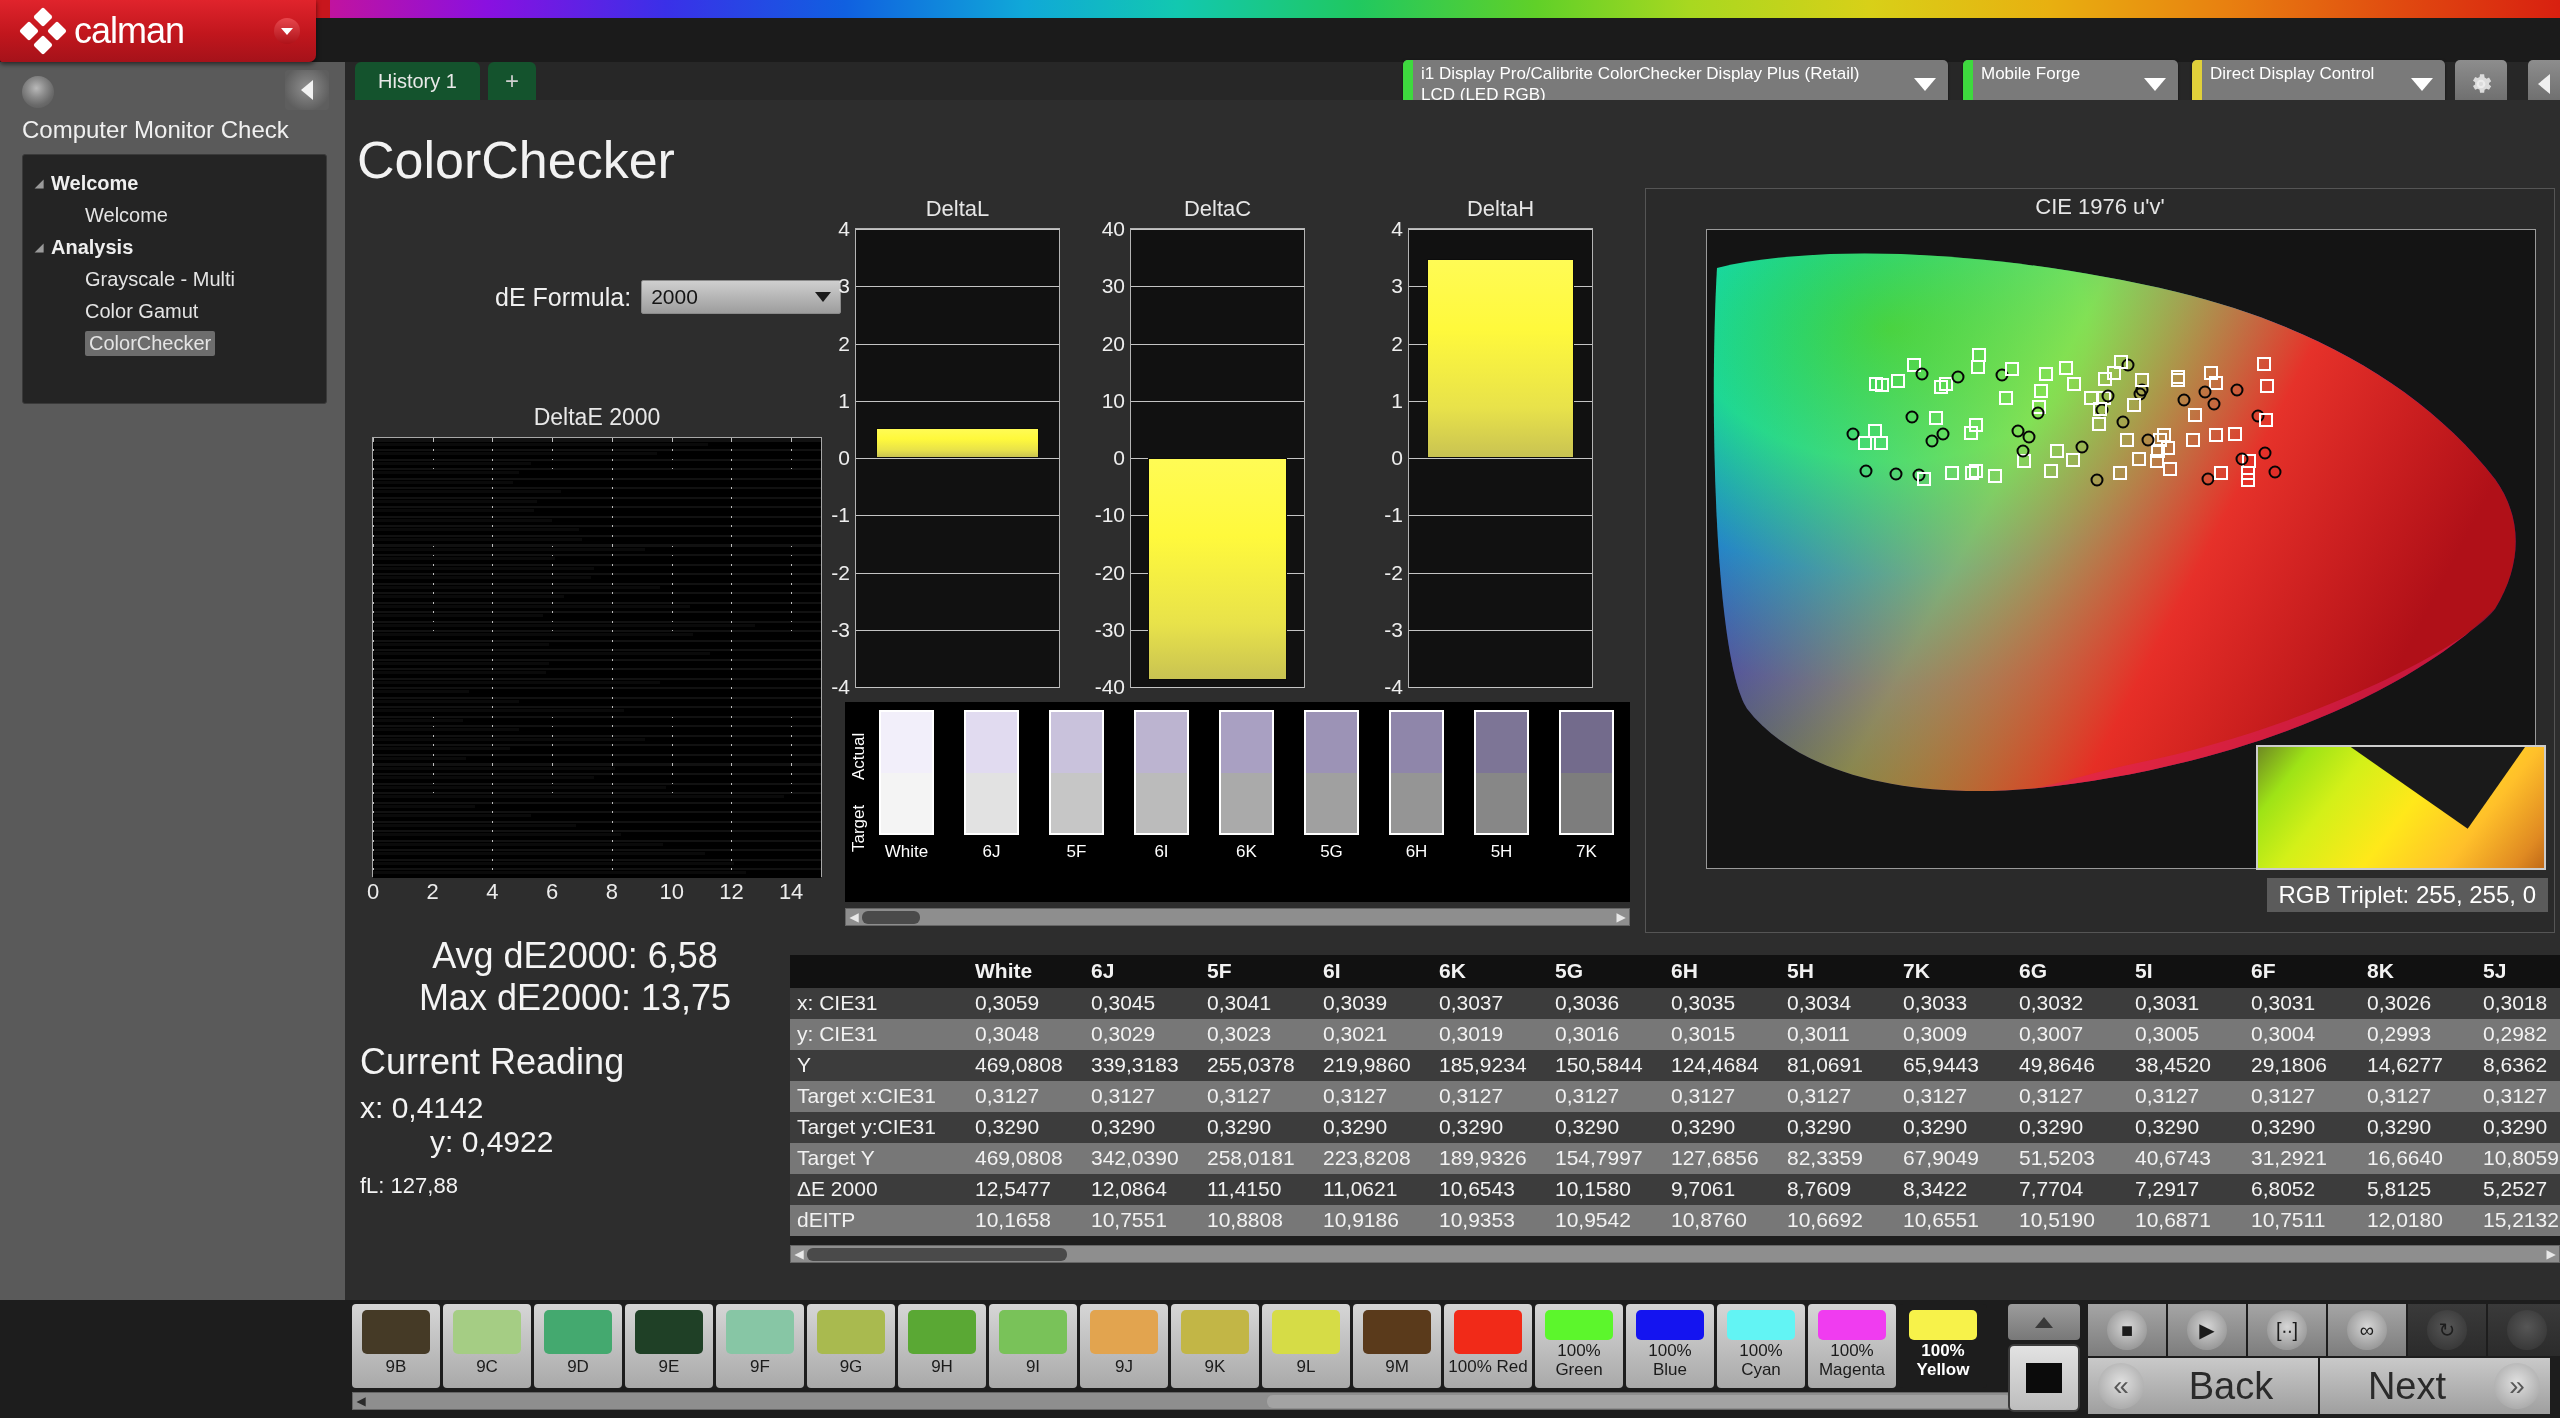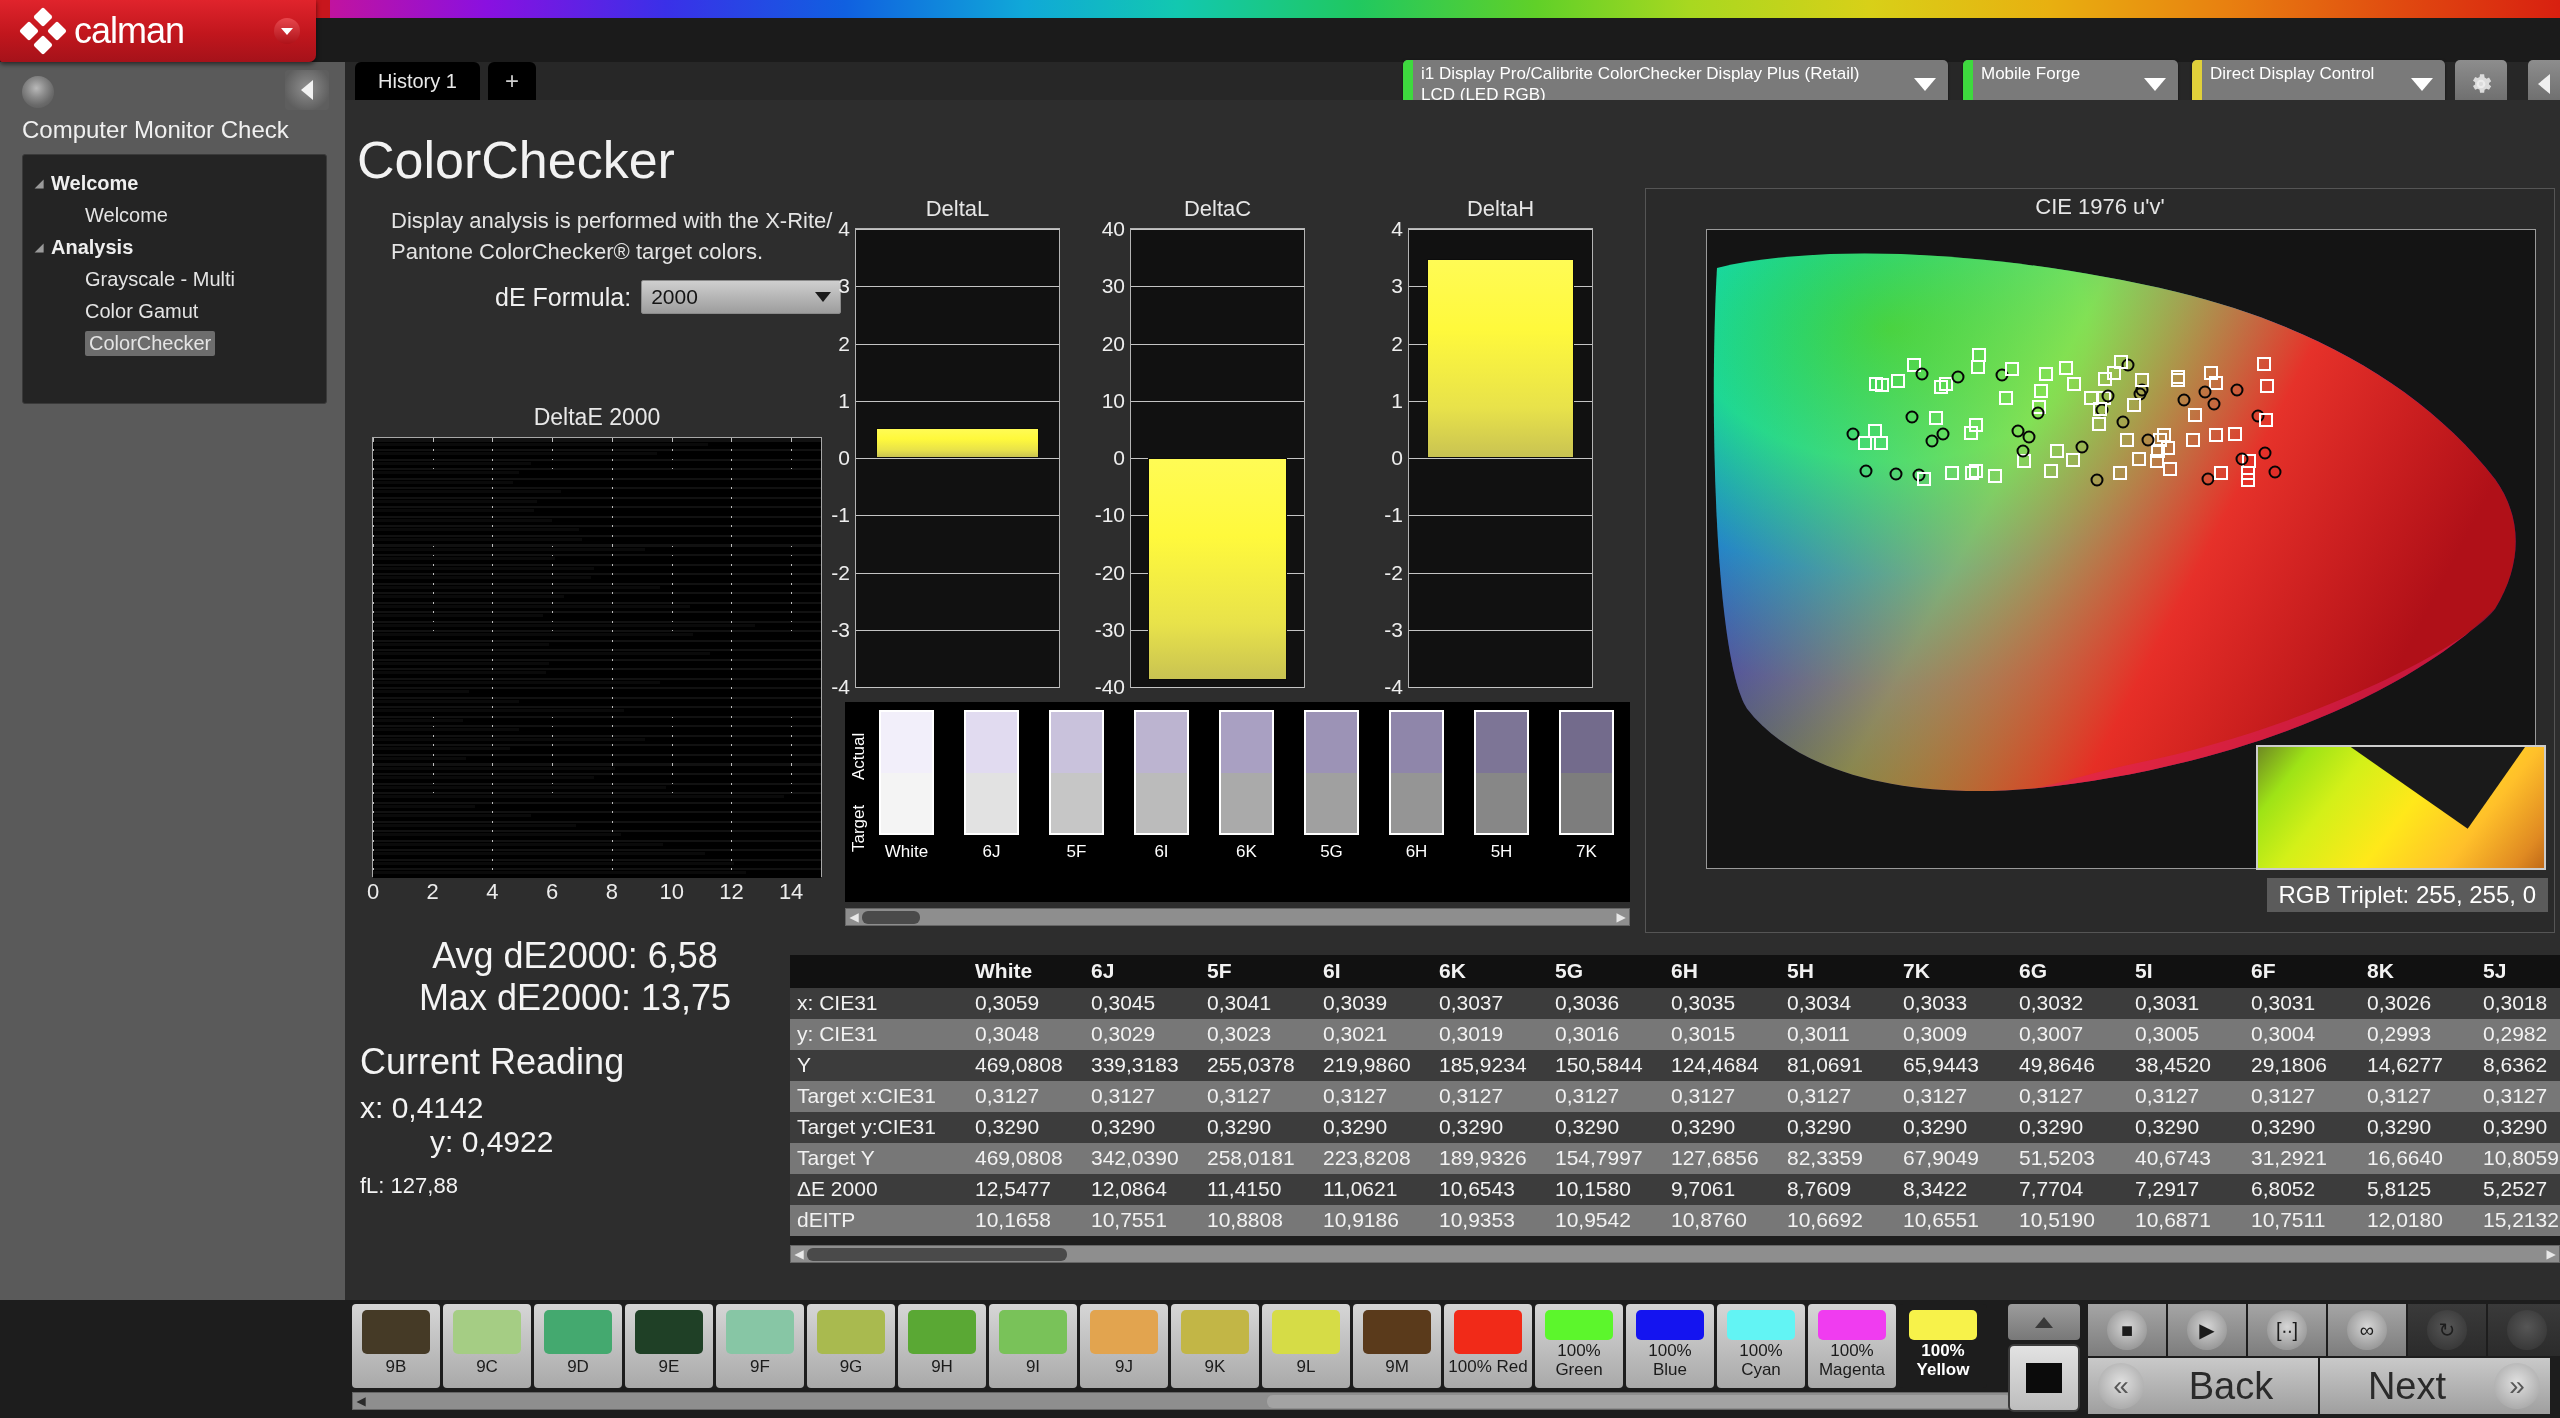--- a/index.html
+++ b/index.html
@@ -39,21 +39,21 @@
   #tree{ margin:0 18px 0 22px; background:#242424; border:1px solid #3a3a3a; border-radius:3px;
      height:250px; padding:12px 0 0 0;}
   .tnode{ display:flex; align-items:center; height:32px; padding-left:12px; font-size:20px;}
   .tnode .arrow{ width:16px; color:#9a9a9a; font-size:11px; }
   .tnode.grp{ font-weight:bold; color:#efefef;}
   .tnode.child{ padding-left:62px; color:#e4e4e4;}
   .tnode.child.sel span{ background:#6d6d6d; padding:1px 4px; border-radius:2px;}
 
   
   #tabbar{ position:absolute; left:345px; top:62px; width:2215px; height:38px; background:#272727;}
-  .tab{ position:absolute; top:0; height:38px; background:#000000; border-top-left-radius:6px;border-top-right-radius:6px;
+  .tab{ position:absolute; top:0; height:38px; background:#14532d; border-top-left-radius:6px;border-top-right-radius:6px;
     display:flex;align-items:center;justify-content:center;color:#e9e9e9;font-size:20px;}
   #tab-hist{ left:10px; width:125px; }
   #tab-add{ left:143px; width:48px; font-size:24px; color:#cfcfcf;}
 
   
   .ddwrap{ position:absolute; top:60px; height:48px; background:#7a7a7a; border-radius:5px;
     display:flex; align-items:stretch; box-shadow:0 1px 3px rgba(0,0,0,.55); overflow:hidden;}
   .ddwrap .bar{ width:10px; }
   .ddwrap .txt{ flex:1; padding:3px 8px 0 8px; font-size:17px; color:#fff; line-height:21px;}
   .ddwrap .arw{ width:46px; display:flex;align-items:center;justify-content:center;}
@@ -273,21 +273,20 @@
     <path fill="#ececec" d="M12 8a4 4 0 100 8 4 4 0 000-8zm0 6a2 2 0 110-4 2 2 0 010 4z"></path>
     <path fill="#ececec" d="M19.4 13a7.6 7.6 0 000-2l2-1.5-2-3.4-2.3 1a7.7 7.7 0 00-1.8-1L14.9 3h-3.8l-.4 2.5c-.6.3-1.2.6-1.8 1l-2.3-1-2 3.4 2 1.5a7.6 7.6 0 000 2l-2 1.5 2 3.4 2.3-1c.6.4 1.2.8 1.8 1l.4 2.7h3.8l.4-2.6c.6-.3 1.2-.7 1.8-1l2.3 1 2-3.4-2-1.5z" opacity=".85"></path>
   </svg>
 </div>
 <div id="rightdock" style="right:0px;">
     <i></i>
   </div>
 
 <div id="main">
   <div id="cc-title">ColorChecker</div>
-  <div id="cc-desc">Display analysis is performed with the X-Rite/ Pantone ColorChecker® target colors.</div>
   <div id="deform">
     <label>dE Formula:</label>
     <div class="sel">
       <span>2000</span>
       <i></i>
     </div>
   </div>
 </div>
 
 <div id="dE-panel">

